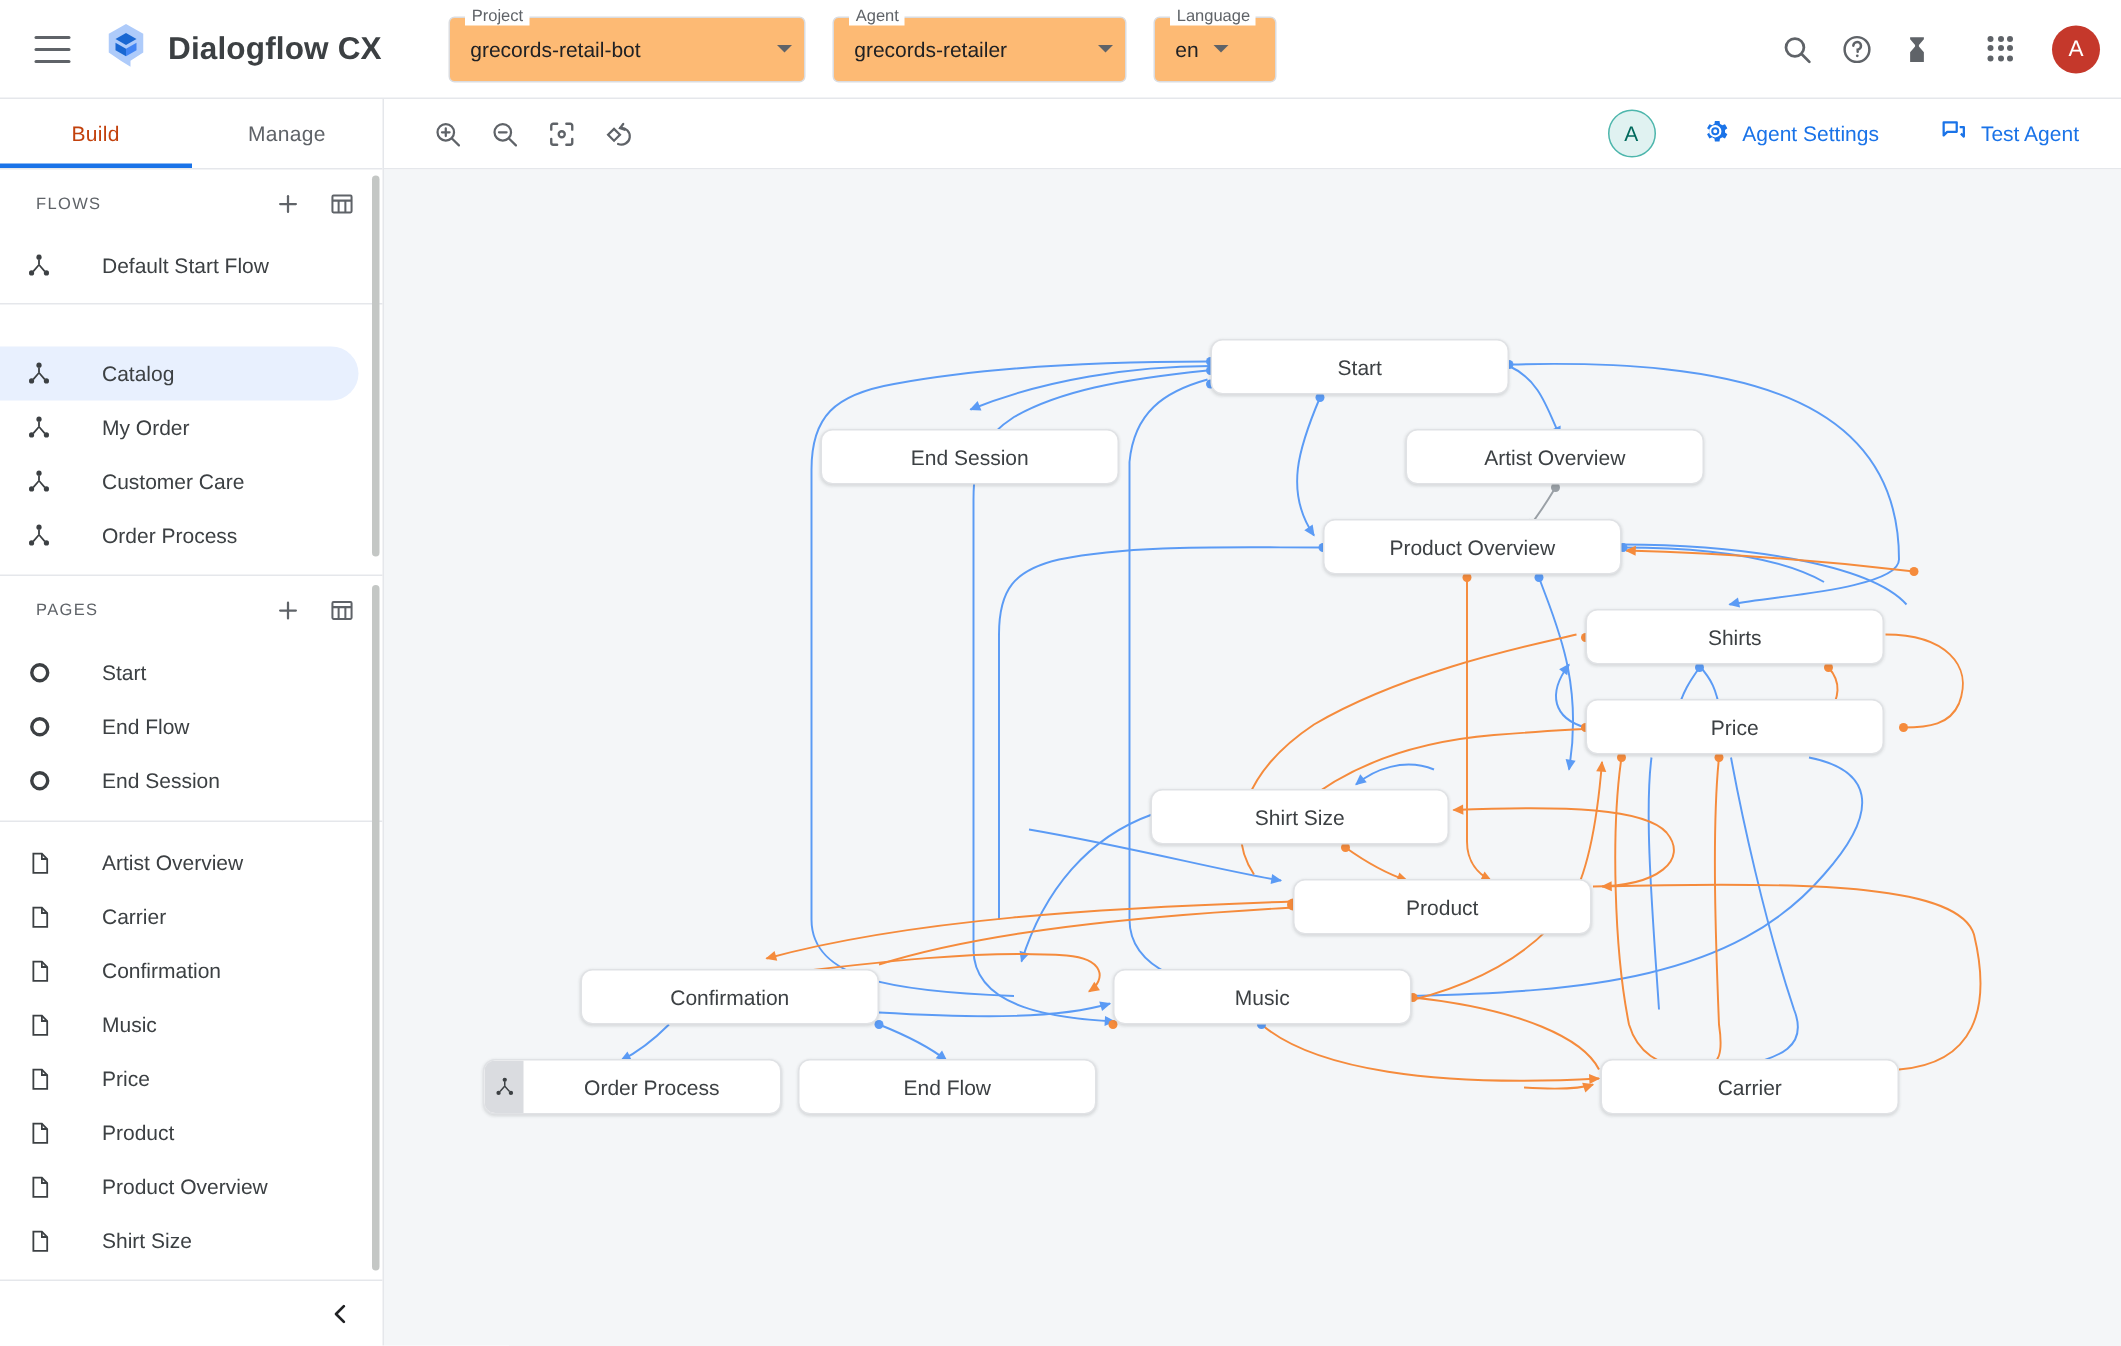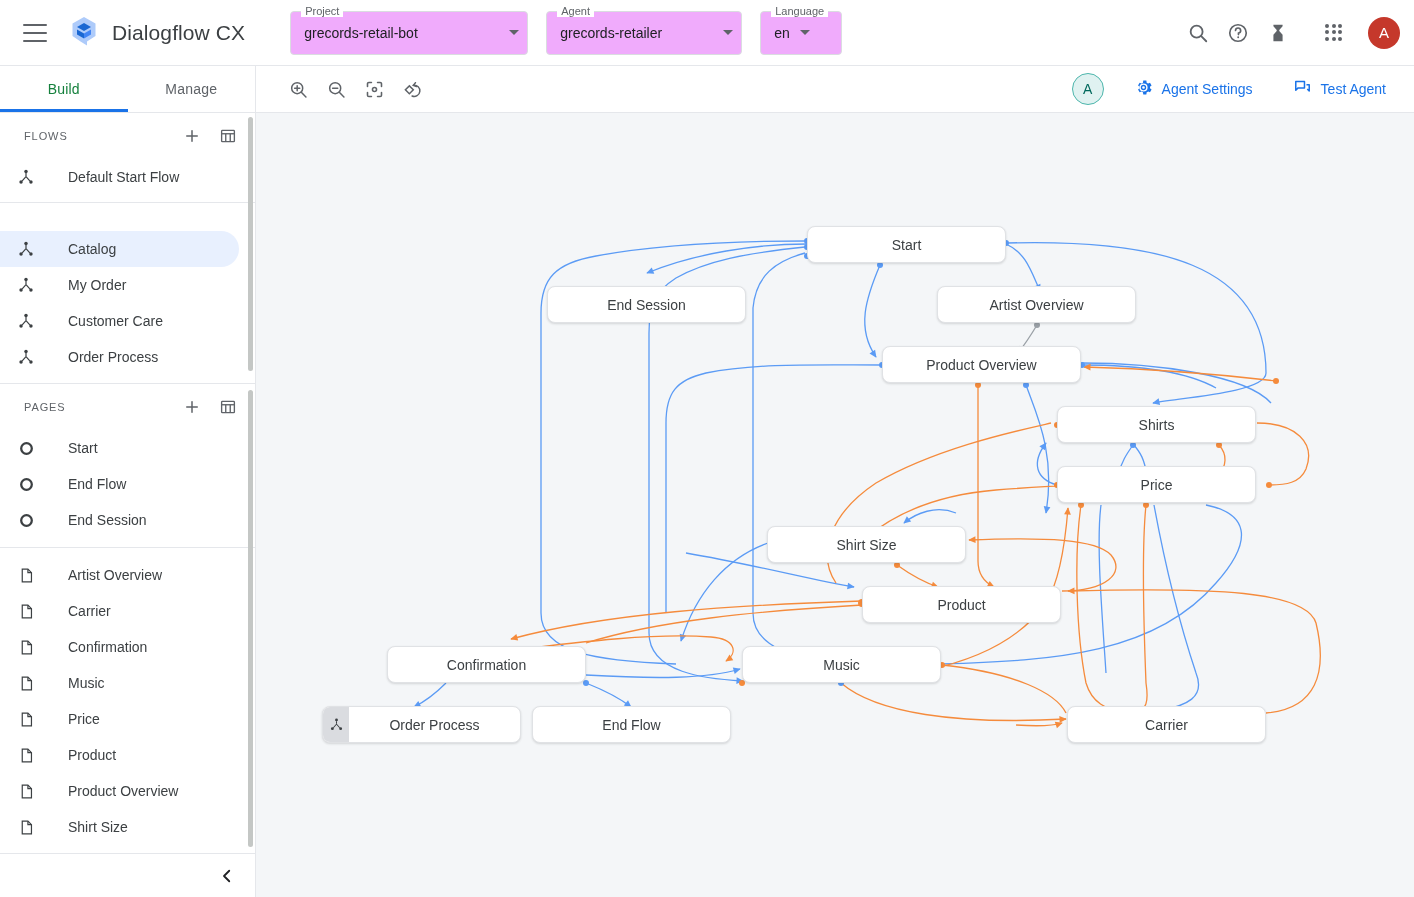--- a/index.html
+++ b/index.html
@@ -21,32 +21,32 @@
   }
   .hamburger {
     width: 24px; height: 18px; margin-left: 23px; margin-right: 20px;
     display: flex; flex-direction: column; justify-content: space-between;
     cursor: pointer;
   }
   .hamburger i { display: block; height: 2px; background: #5f6368; border-radius: 1px; }
 
   .brand { display: flex; align-items: center; gap: 11px; }
   .brand-title {
-    font-size: 21px; color: #3c4043; letter-spacing: .1px; white-space: nowrap;
+    font-size: 21px; color: #3c4043; letter-spacing: .1px; white-space: nowrap; font-weight: bold;
   }
 
   .field {
     position: relative;
     height: 44px;
     border: 1px solid #dadce0;
     border-radius: 4px;
     display: flex; align-items: center;
     padding: 0 8px 0 13px;
     cursor: pointer;
-    background: #f0abfc;
+    background: #fdba74;
   }
   .field .legend {
     position: absolute; top: -7px; left: 10px;
     background: #fff; padding: 0 4px;
     font-size: 11px; color: #5f6368; line-height: 12px;
   }
   .field .value { font-size: 14px; color: #202124; white-space: nowrap; }
   .caret {
     width: 0; height: 0; margin-left: auto;
     border-left: 5px solid transparent; border-right: 5px solid transparent;
@@ -84,21 +84,21 @@
     background: #ffffff;
     border-right: 1px solid #e5e7eb;
     display: flex; flex-direction: column;
   }
   .tabs { display: flex; height: 47px; border-bottom: 1px solid #e5e7eb; flex: none; }
   .tab {
     flex: 1; display: flex; align-items: center; justify-content: center;
     font-size: 14px; color: #5f6368; cursor: pointer; position: relative;
     letter-spacing: .2px;
   }
-  .tab.active { color: #15803d; }
+  .tab.active { color: #c2410c; }
   .tab.active::after {
     content: ""; position: absolute; bottom: 0; left: 0; right: 0;
     height: 3px; background: #1a73e8;
   }
 
   .sec-head {
     display: flex; align-items: center; height: 46px;
     padding: 0 16px 0 24px; flex: none;
   }
   .sec-title {

